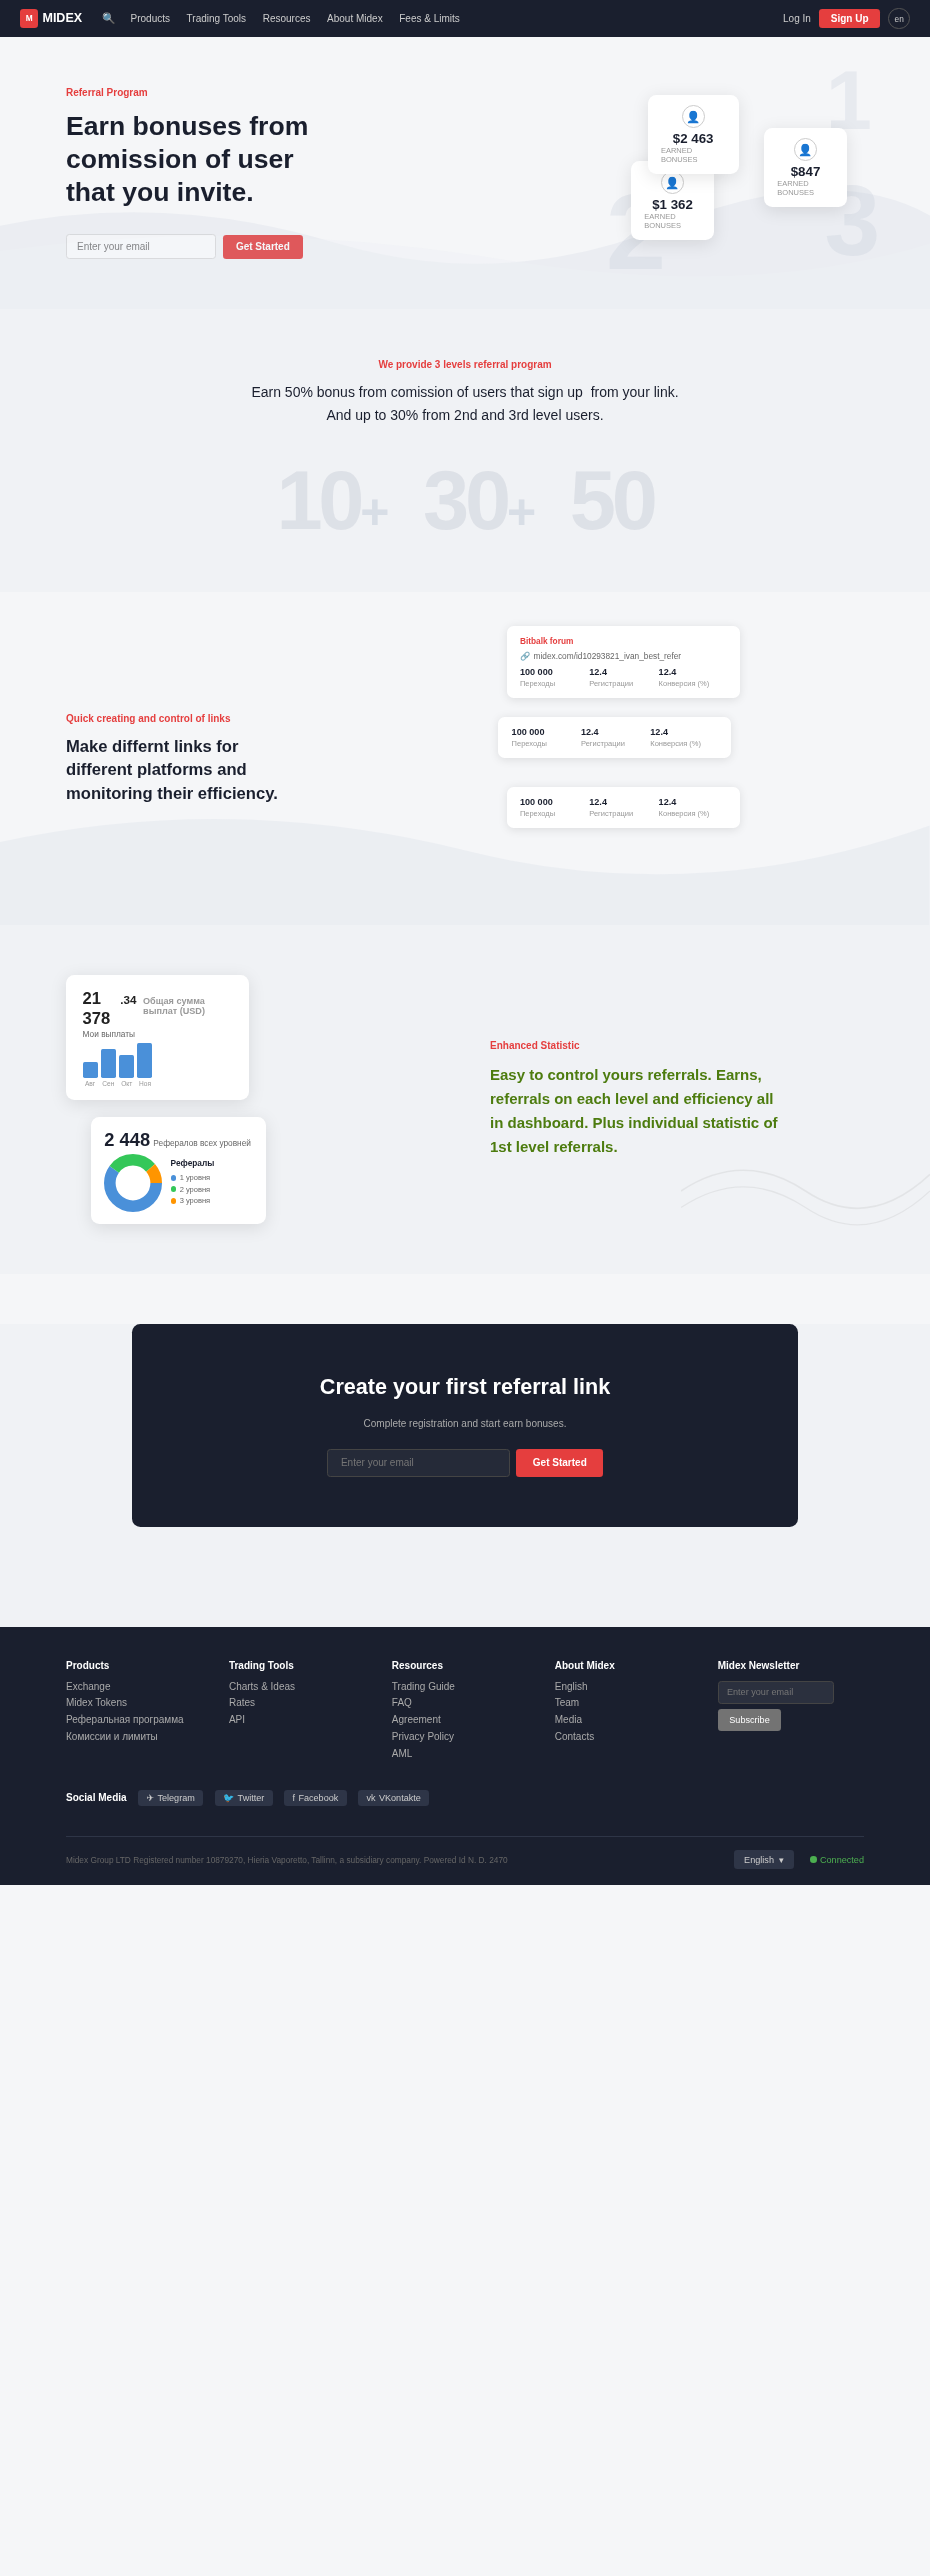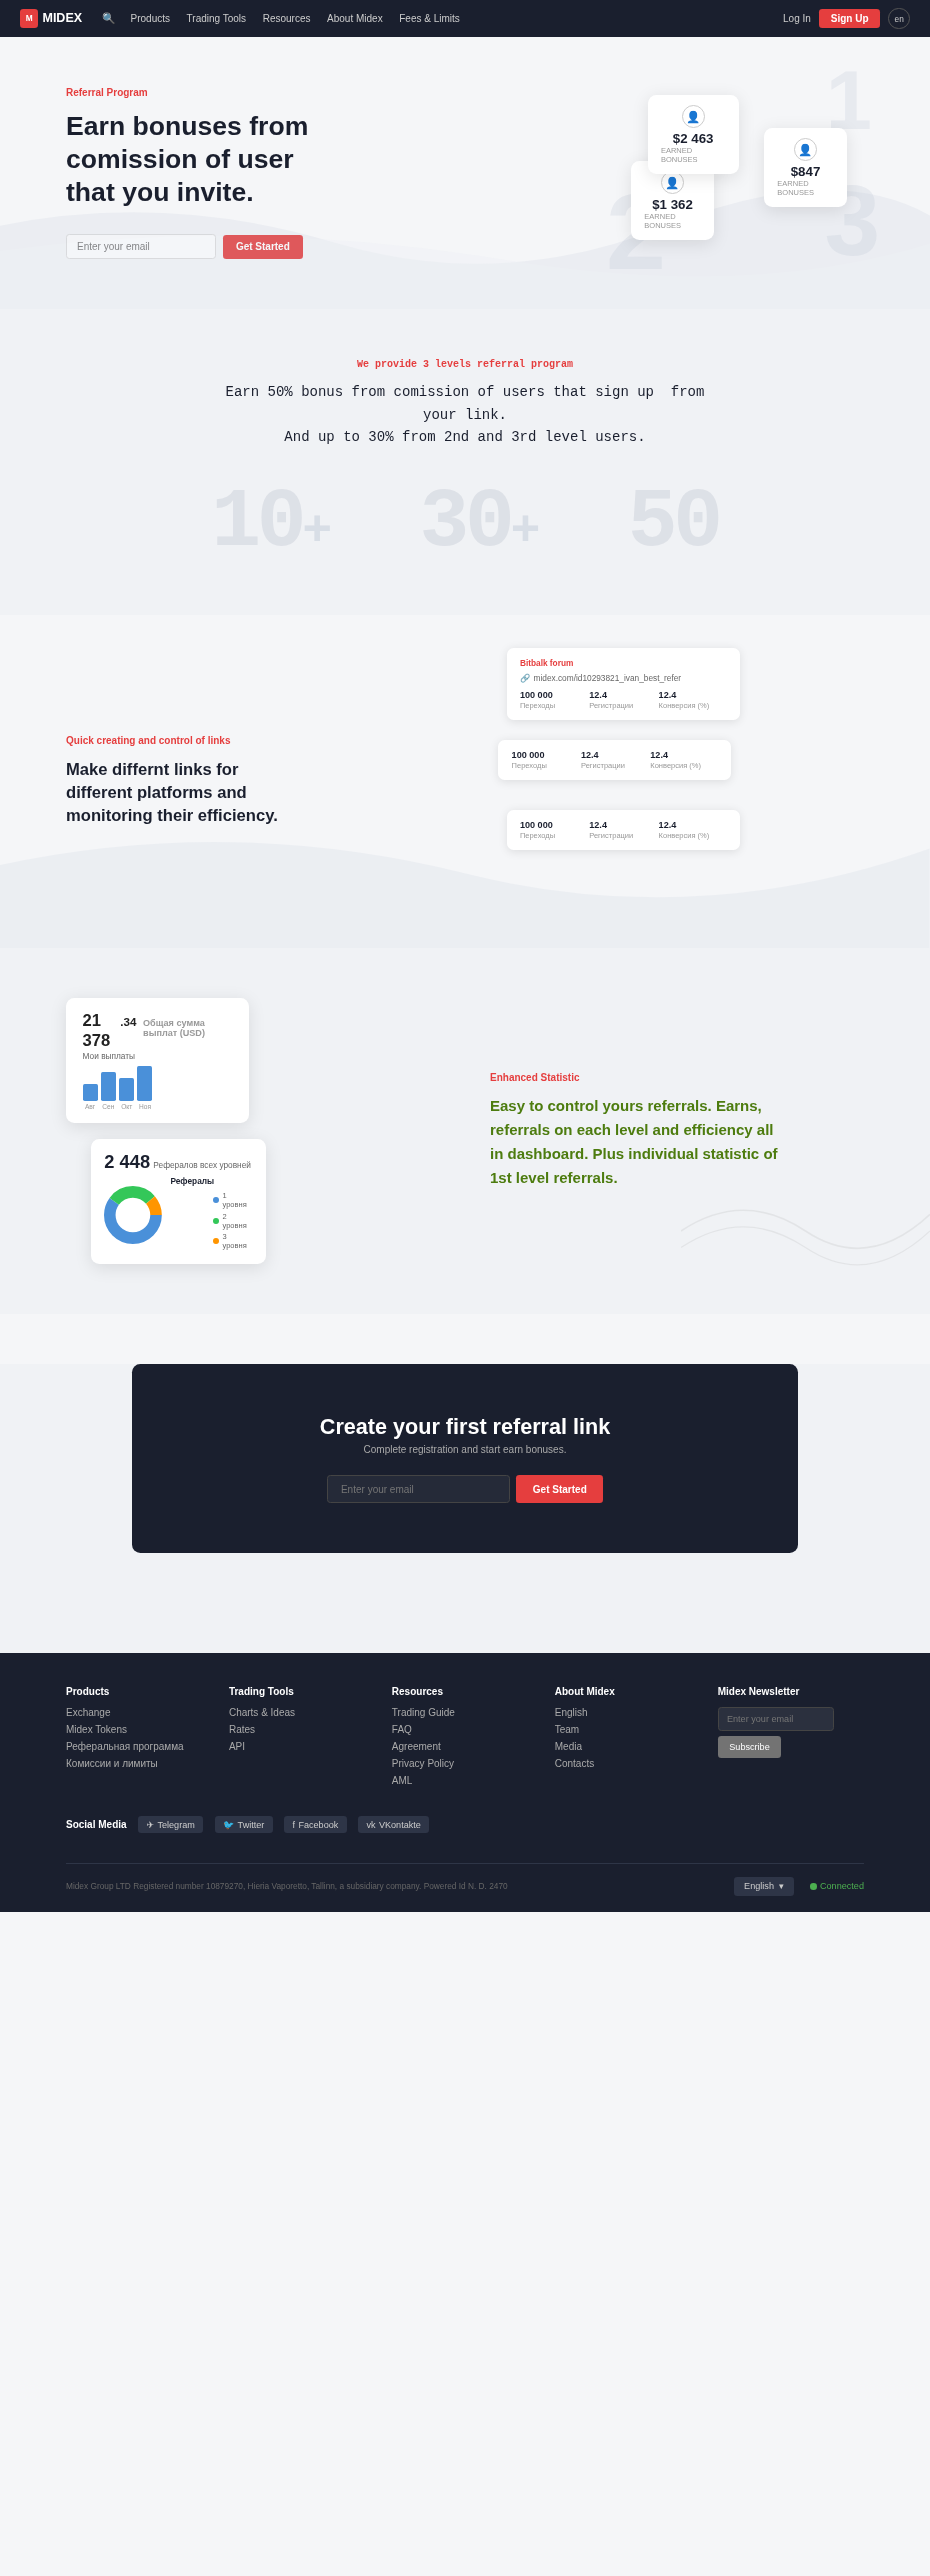--- a/index.html
+++ b/index.html
@@ -167,21 +167,20 @@
       z-index: 1;
     }
 
     
     .section-levels {
       background: #f0f2f5;
       padding: 50px 68px;
       text-align: center;
       position: relative;
       overflow: hidden;
-      font-family: Liberation Mono, monospace;
     }
     .section-tag {
       color: #e53e3e;
       font-size: 10px;
       font-weight: 600;
       margin-bottom: 11.6px;
     }
     .section-title {
       font-size: 14px;
       color: #1a1f2e;
@@ -303,41 +302,41 @@
       padding: 11.6px 13.3px;
       width: 175px;
       margin-left: 25px;
     }
     .pie-row {
       display: flex;
       align-items: center;
       gap: 8.3px;
     }
     .pie-legend { font-size: 7.5px; color: #666; }
-    .pie-legend-item { display: flex; align-items: center; gap: 3.3px; margin-bottom: 2.5px; margin-left: 43px; }
+    .pie-legend-item { display: flex; align-items: center; gap: 3.3px; margin-bottom: 2.5px; }
     .pie-dot { width: 5.8px; height: 5.8px; border-radius: 50%; flex-shrink: 0; }
     .stats-big-num {
       font-size: 18.3px;
       font-weight: 700;
       color: #1a1f2e;
     }
 
     
     .cta-section {
       background: #1a1f2e;
       padding: 50px 66px;
       text-align: center;
       margin: 50px 66px;
       border-radius: 8.3px;
     }
     .cta-title {
       font-size: 21.6px;
       font-weight: 700;
       color: #fff;
-      margin-bottom: 4px;
+      margin-bottom: 18px;
     }
     .cta-subtitle {
       font-size: 10px;
       color: #aaa;
       margin-bottom: 20px;
     }
     .cta-form {
       display: flex;
       justify-content: center;
       gap: 6.6px;

